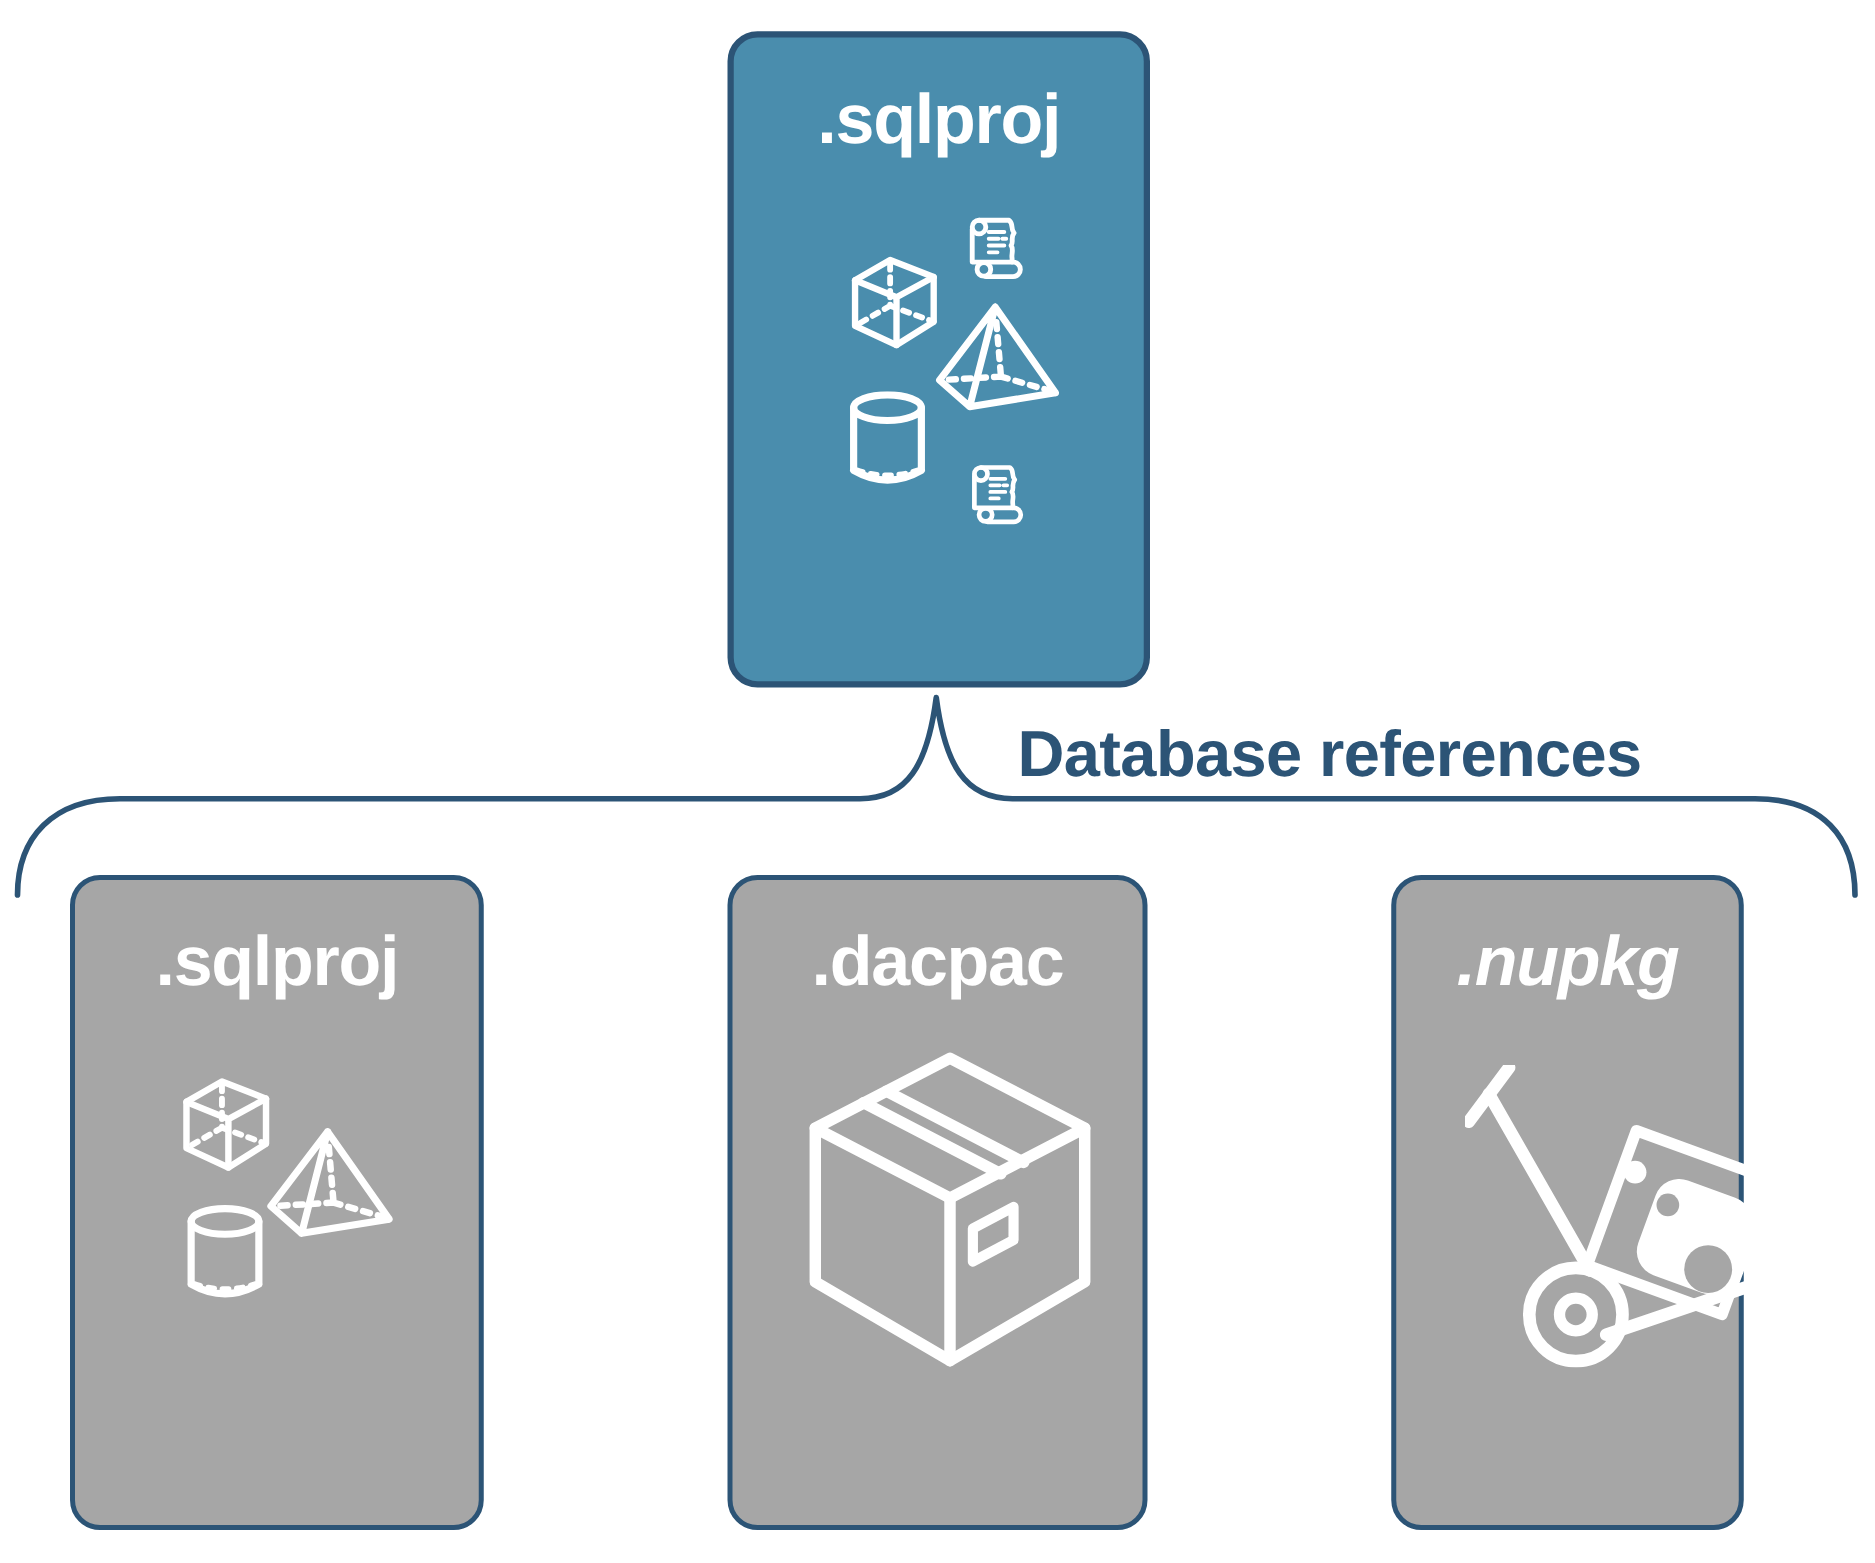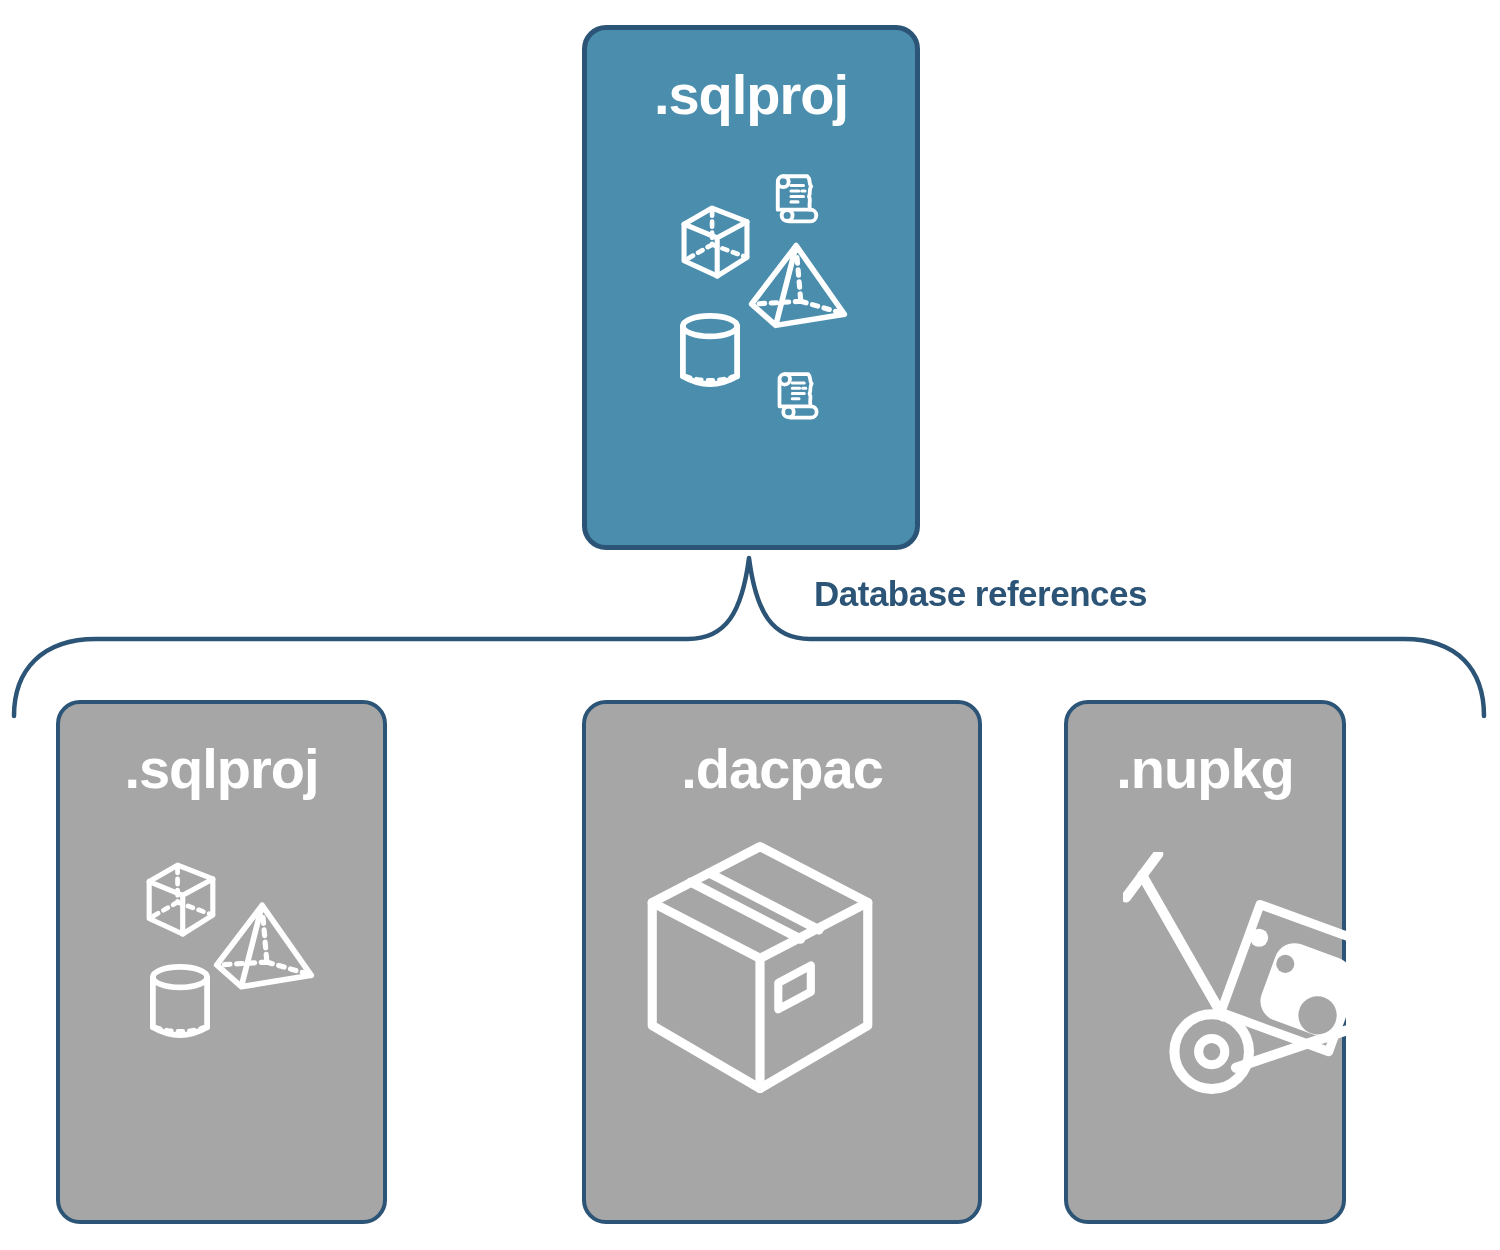--- a/index.html
+++ b/index.html
@@ -17,30 +17,30 @@
   .node{
     position:absolute;box-sizing:border-box;border-radius:24px;
     border:4px solid var(--stroke);
   }
   .node.root{
     left:582px;top:25px;width:338px;height:525px;
     background:var(--root-fill);border-width:5px;
   }
   .node.child{background:var(--child-fill);top:700px;height:524px;}
   .node.child.c0{left:56px;width:331px;}
-  .node.child.c1{left:582px;width:400px;}
-  .node.child.c2{left:1064px;width:282px;}
+  .node.child.c1{left:582px;width:336px;}
+  .node.child.c2{left:1113px;width:282px;font-style:italic;}
   .node-title{
     position:absolute;left:0;right:0;top:34px;text-align:center;
     color:#ffffff;font-weight:bold;font-size:56px;letter-spacing:-1px;
     line-height:1.1;
   }
   .edge-label{
     position:absolute;left:814px;top:574px;
-    color:var(--stroke);font-weight:bold;font-size:35px;letter-spacing:-0.5px;
+    color:var(--stroke);font-weight:bold;font-size:52px;letter-spacing:-0.5px;
     white-space:nowrap;
   }
   svg.brace{position:absolute;left:0;top:0;pointer-events:none;}
   svg.icon{position:absolute;fill:none;stroke:var(--icon);
     stroke-linecap:round;stroke-linejoin:round;}
   
   .root .i-cube{left:86px;top:167px;width:85px;height:85px;}
   .root .i-scroll1{left:182px;top:140px;width:58px;height:56px;}
   .root .i-pyr{left:160px;top:208px;width:102px;height:95px;}
   .root .i-cyl{left:89px;top:283px;width:68px;height:78px;}

